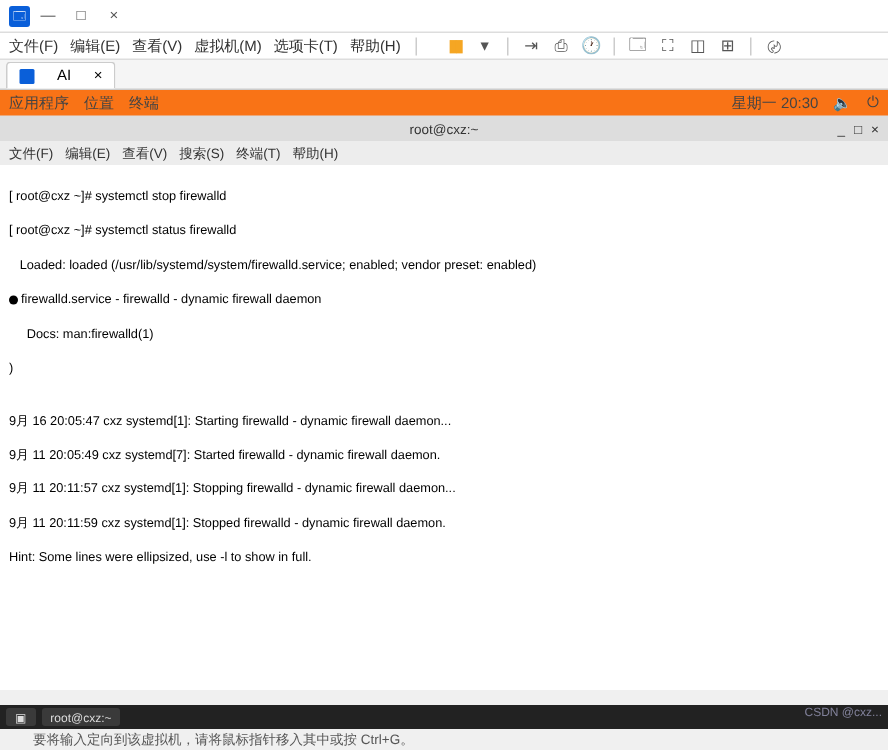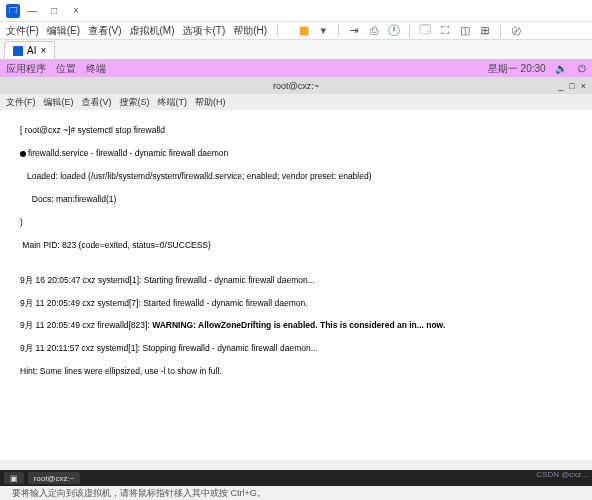--- a/index.html
+++ b/index.html
@@ -9,33 +9,33 @@
 .title{flex:1;font-size:10px;color:#333}
 .win-controls{display:flex;gap:10px}
 .win-btn{width:12px;height:12px;display:flex;align-items:center;justify-content:center;font-size:10px;color:#555;cursor:pointer}
 .menu-bar{height:18px;background:#fff;display:flex;align-items:center;padding:0 6px;gap:8px;border-bottom:1px solid #ddd;font-size:10px;color:#333}
 .menu-item{cursor:pointer}
 .tool-icons{display:flex;gap:6px;margin-left:8px;align-items:center}
 .tool-sep{width:1px;height:12px;background:#ccc;margin:0 2px}
 .tool-icon{width:14px;height:14px;display:flex;align-items:center;justify-content:center;color:#555;font-size:11px;cursor:pointer}
 .pause{color:#f5a623;font-weight:bold;letter-spacing:-2px}
 .tab-bar{height:20px;background:#f5f5f5;display:flex;align-items:flex-end;padding-left:4px;border-bottom:1px solid #ccc}
-.tab{height:18px;background:#fff;border:1px solid #ccc;border-bottom:none;padding:2px 8px;display:flex;align-items:center;gap:4px;font-size:10px;border-radius:3px 3px 0 0}
+.tab{height:18px;background:#fff;border:1px solid #ccc;border-bottom:none;padding:2px 8px;display:flex;align-items:center;gap:15px;font-size:10px;border-radius:3px 3px 0 0}
 .tab .tab-icon{width:10px;height:10px;background:#0a5fd9;border-radius:1px}
-.sub-bar{height:18px;background:#f0abfc;display:flex;align-items:center;padding:0 6px;gap:10px;font-size:10px;color:#444;border-bottom:1px solid #ddd}
+.sub-bar{height:18px;background:#f97316;display:flex;align-items:center;padding:0 6px;gap:10px;font-size:10px;color:#444;border-bottom:1px solid #ddd}
 .term-title{height:16px;background:#ddd;display:flex;align-items:center;justify-content:center;font-size:9px;color:#333;position:relative}
 .term-title .right{position:absolute;right:6px;display:flex;gap:6px;font-size:9px}
 .term-menu{height:16px;background:#ededed;display:flex;align-items:center;padding:0 6px;gap:8px;font-size:9px;color:#333}
-.terminal{background:#fff;height:350px;padding:4px 20px;font-family:Consolas,monospace;font-size:8.5px;line-height:1.35;color:#000;white-space:pre;overflow:hidden}
+.terminal{background:#fff;height:350px;padding:4px 6px;font-family:Consolas,monospace;font-size:8.5px;line-height:1.35;color:#000;white-space:pre;overflow:hidden}
 .terminal .ln{white-space:pre}
 .dot{display:inline-block;width:6px;height:6px;background:#000;border-radius:50%;vertical-align:middle;margin-right:2px}
 .bold{font-weight:bold}
 .taskbar{position:absolute;bottom:14px;left:0;right:0;height:16px;background:#222;display:flex;align-items:center;padding:0 4px;gap:4px}
 .task-item{height:12px;background:#3a3a3a;color:#ddd;font-size:8px;padding:0 6px;display:flex;align-items:center;border-radius:2px}
-.status-bar{position:absolute;bottom:0;left:0;right:0;height:14px;background:#f0f0f0;display:flex;align-items:center;padding:0 12px;font-size:9px;color:#555}
+.status-bar{position:absolute;bottom:0;left:0;right:0;height:14px;background:#f0f0f0;display:flex;align-items:center;padding:0 22px;font-size:9px;color:#555}
 .watermark{position:absolute;right:4px;bottom:21px;font-size:8px;color:#bfbfe8;opacity:.6}
 </style>
 </head>
 <body>
 
 <div class="title-bar">
   <div class="icon-box">🗔</div>
   <div class="win-controls">
     <div class="win-btn">—</div>
     <div class="win-btn">□</div>
@@ -99,30 +99,30 @@
   <span>文件(F)</span>
   <span>编辑(E)</span>
   <span>查看(V)</span>
   <span>搜索(S)</span>
   <span>终端(T)</span>
   <span>帮助(H)</span>
 </div>
 
 <div class="terminal">
 <div class="ln">[ root@cxz ~]# systemctl stop firewalld</div>
+<div class="ln">[ root@cxz ~]# systemctl status firewalld</div>
+<div class="ln">   Loaded: loaded (/usr/lib/systemd/system/firewalld.service; enabled; vendor preset: enabled)</div>
 <div class="ln"><span class="dot"></span><span>firewalld.service - firewalld - dynamic firewall daemon</span></div>
-<div class="ln">   Loaded: loaded (/usr/lib/systemd/system/firewalld.service; enabled; vendor preset: enabled)</div>
 <div class="ln">     Docs: man:firewalld(1)</div>
 <div class="ln">)</div>
-<div class="ln"> Main PID: 823 (code=exited, status=0/SUCCESS)</div>
 <div class="ln"></div>
 <div class="ln">9月 16 20:05:47 cxz systemd[1]: Starting firewalld - dynamic firewall daemon...</div>
 <div class="ln">9月 11 20:05:49 cxz systemd[7]: Started firewalld - dynamic firewall daemon.</div>
-<div class="ln"><span>9月 11 20:05:49 cxz firewalld[823]: </span><span class="bold">WARNING: AllowZoneDrifting is enabled. This is considered an in... now.</span></div>
 <div class="ln">9月 11 20:11:57 cxz systemd[1]: Stopping firewalld - dynamic firewall daemon...</div>
+<div class="ln">9月 11 20:11:59 cxz systemd[1]: Stopped firewalld - dynamic firewall daemon.</div>
 <div class="ln">Hint: Some lines were ellipsized, use -l to show in full.</div>
 
 </div>
 
 <div class="taskbar">
   <div class="task-item">▣</div>
   <div class="task-item">root@cxz:~</div>
 </div>
 
 <div class="status-bar">

